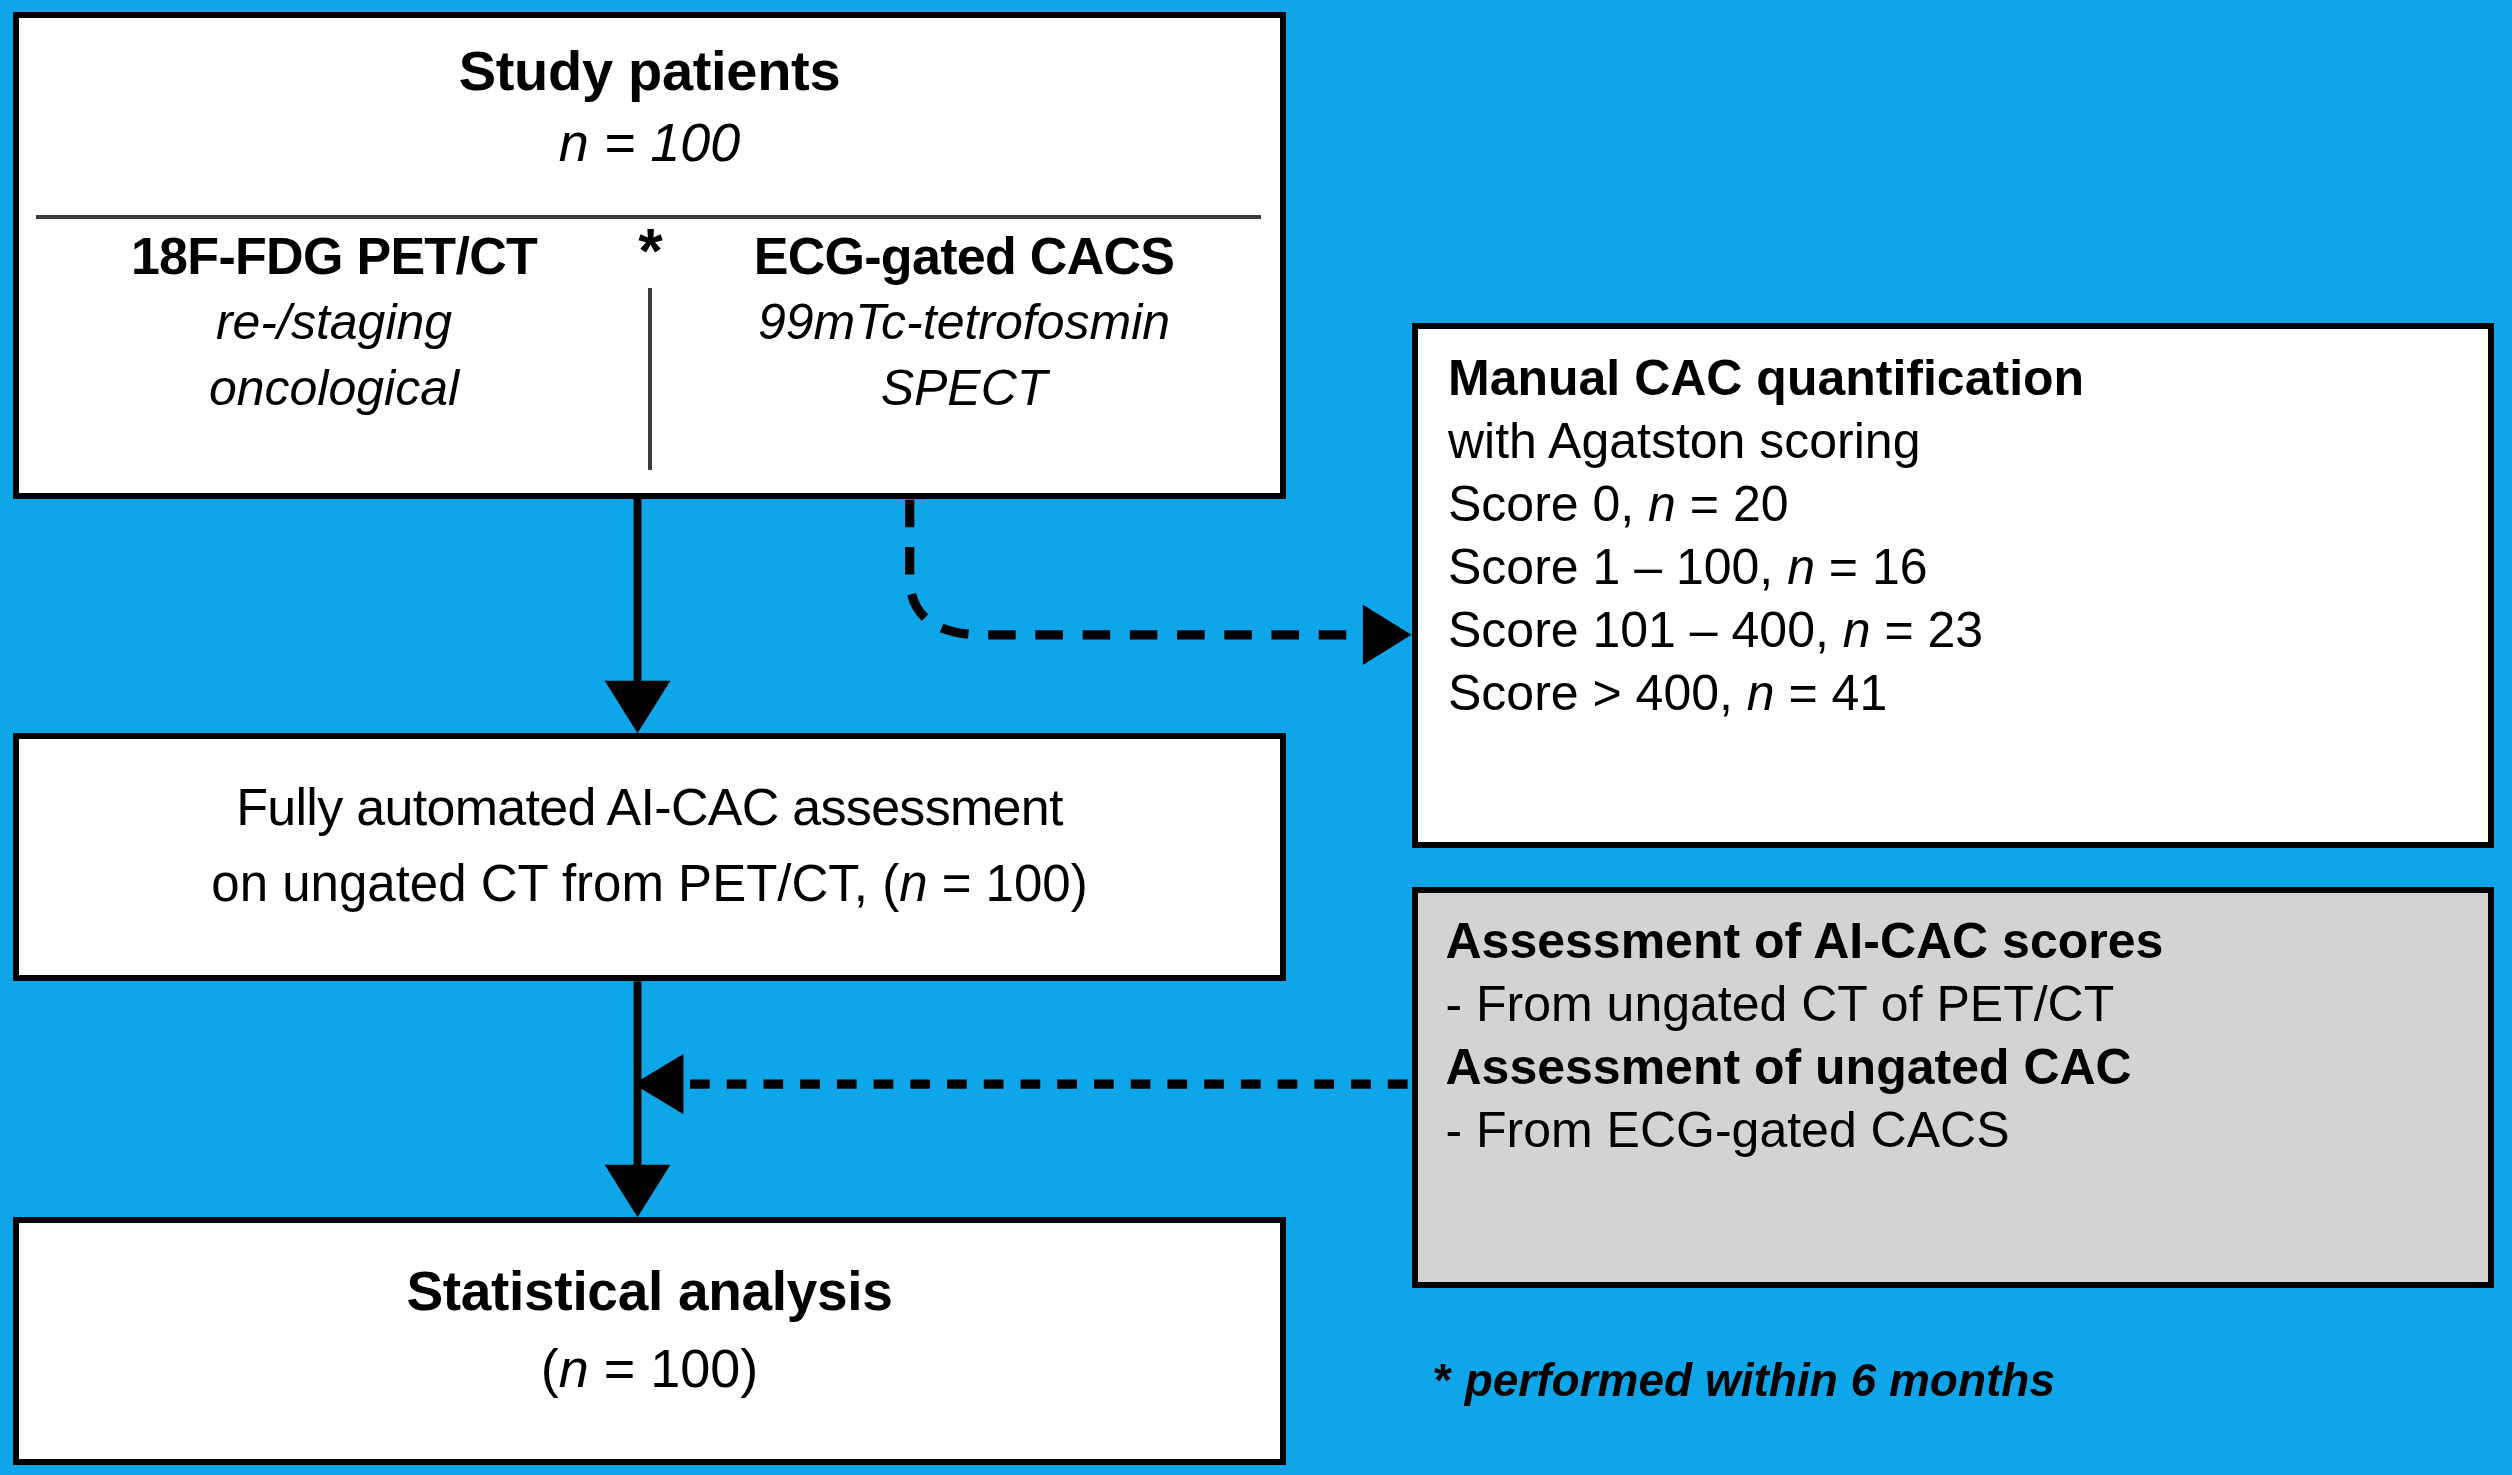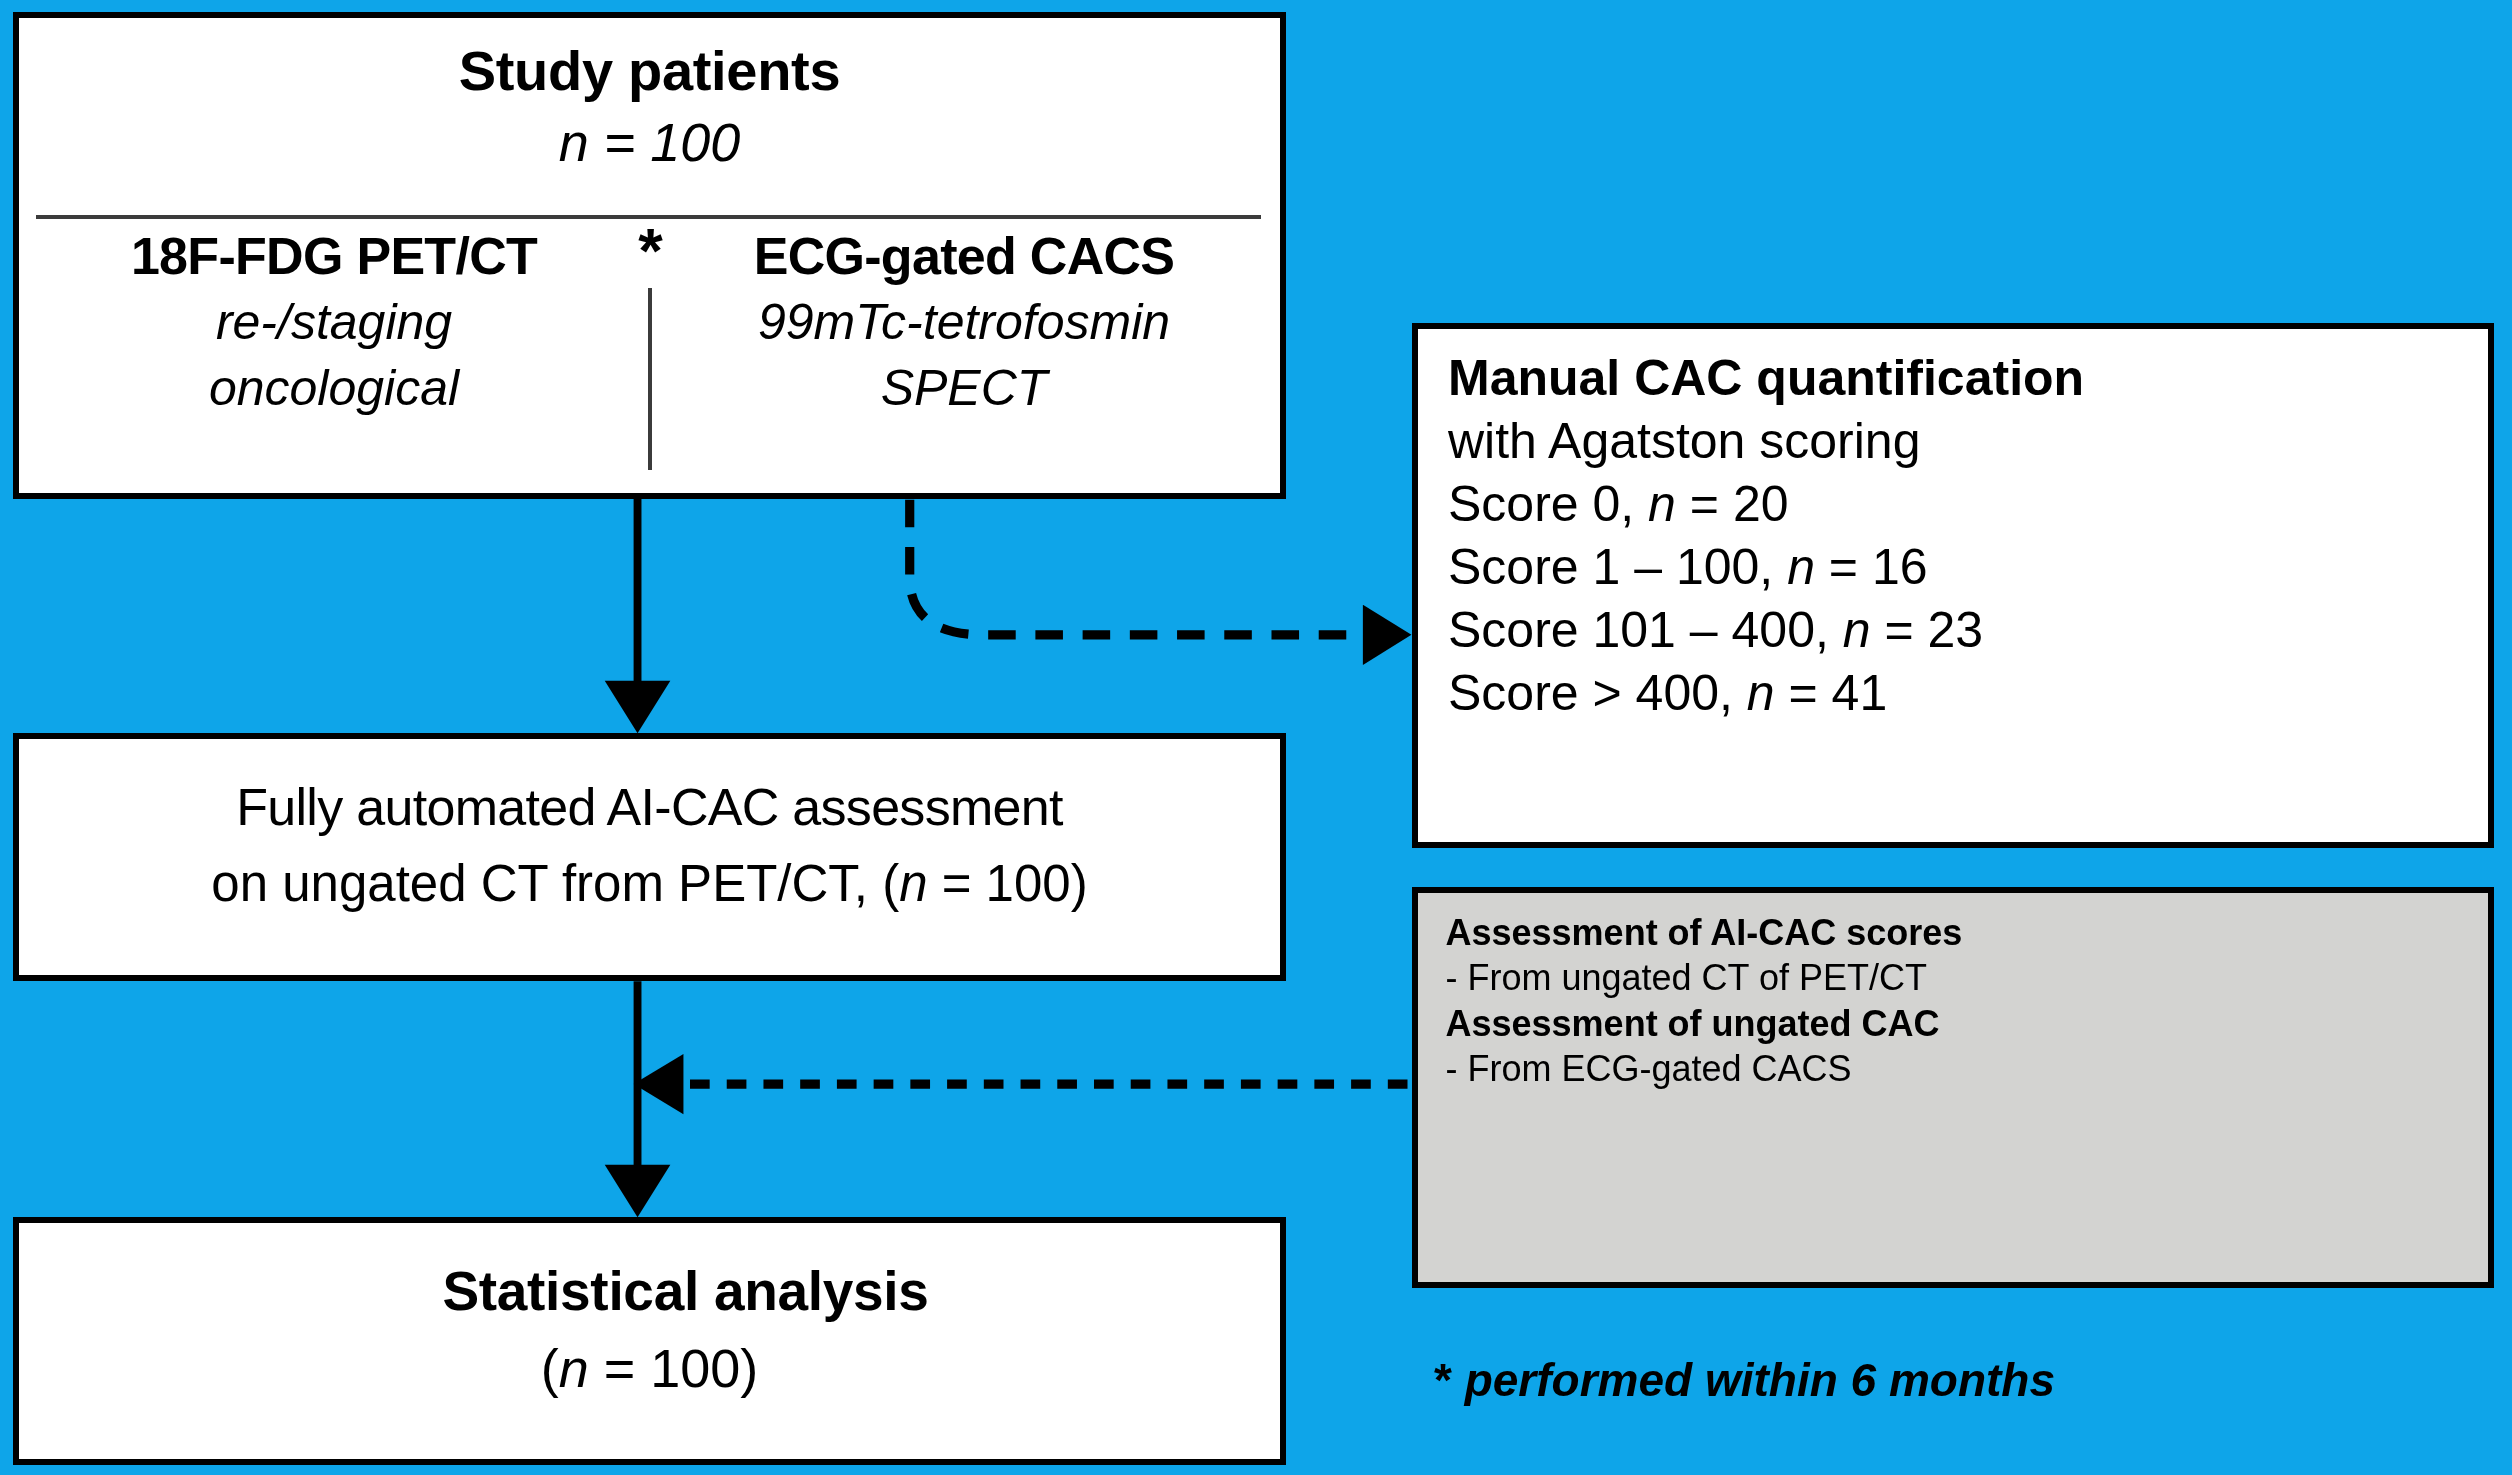--- a/index.html
+++ b/index.html
@@ -105,21 +105,21 @@
     line-height: 1;
   }
 
   
   #box-auto { left: 13px; top: 733px; width: 1273px; height: 248px; }
   #auto-l1 { top: 41px;  font-size: 52px; font-weight: normal; letter-spacing: -0.7px;}
   #auto-l2 { top: 118px; font-size: 51px; }
 
   
   #box-stat { left: 13px; top: 1217px; width: 1273px; height: 248px; }
-  #stat-l1 { top: 39px;  font-size: 55px; font-weight: bold; letter-spacing: -0.3px; margin-left: 36px;}
+  #stat-l1 { top: 39px;  font-size: 55px; font-weight: bold; letter-spacing: -0.3px;}
   #stat-l2 { top: 117px; font-size: 54px; }
 
   
   #box-manual { left: 1412px; top: 323px; width: 1082px; height: 525px; }
   #manual-lines {
     position: absolute;
     left: 30px;
     top: 18.4px;
     right: 6.6px;
     text-align: left;
@@ -133,21 +133,21 @@
   
   #box-assess { left: 1412px; top: 887px; width: 1082px; height: 401px; }
   #assess-lines {
     position: absolute;
     left: 27.5px;
     top: 17px;
     right: 6.6px;
     text-align: left;
   }
   #assess-lines div {
-    font-size: 36px;
+    font-size: 50px;
     line-height: 1.26;
     white-space: nowrap;
   }
 
   
   #footnote {
     position: absolute;
     left: 1434px;
     top: 1353px;
     font-size: 46px;

